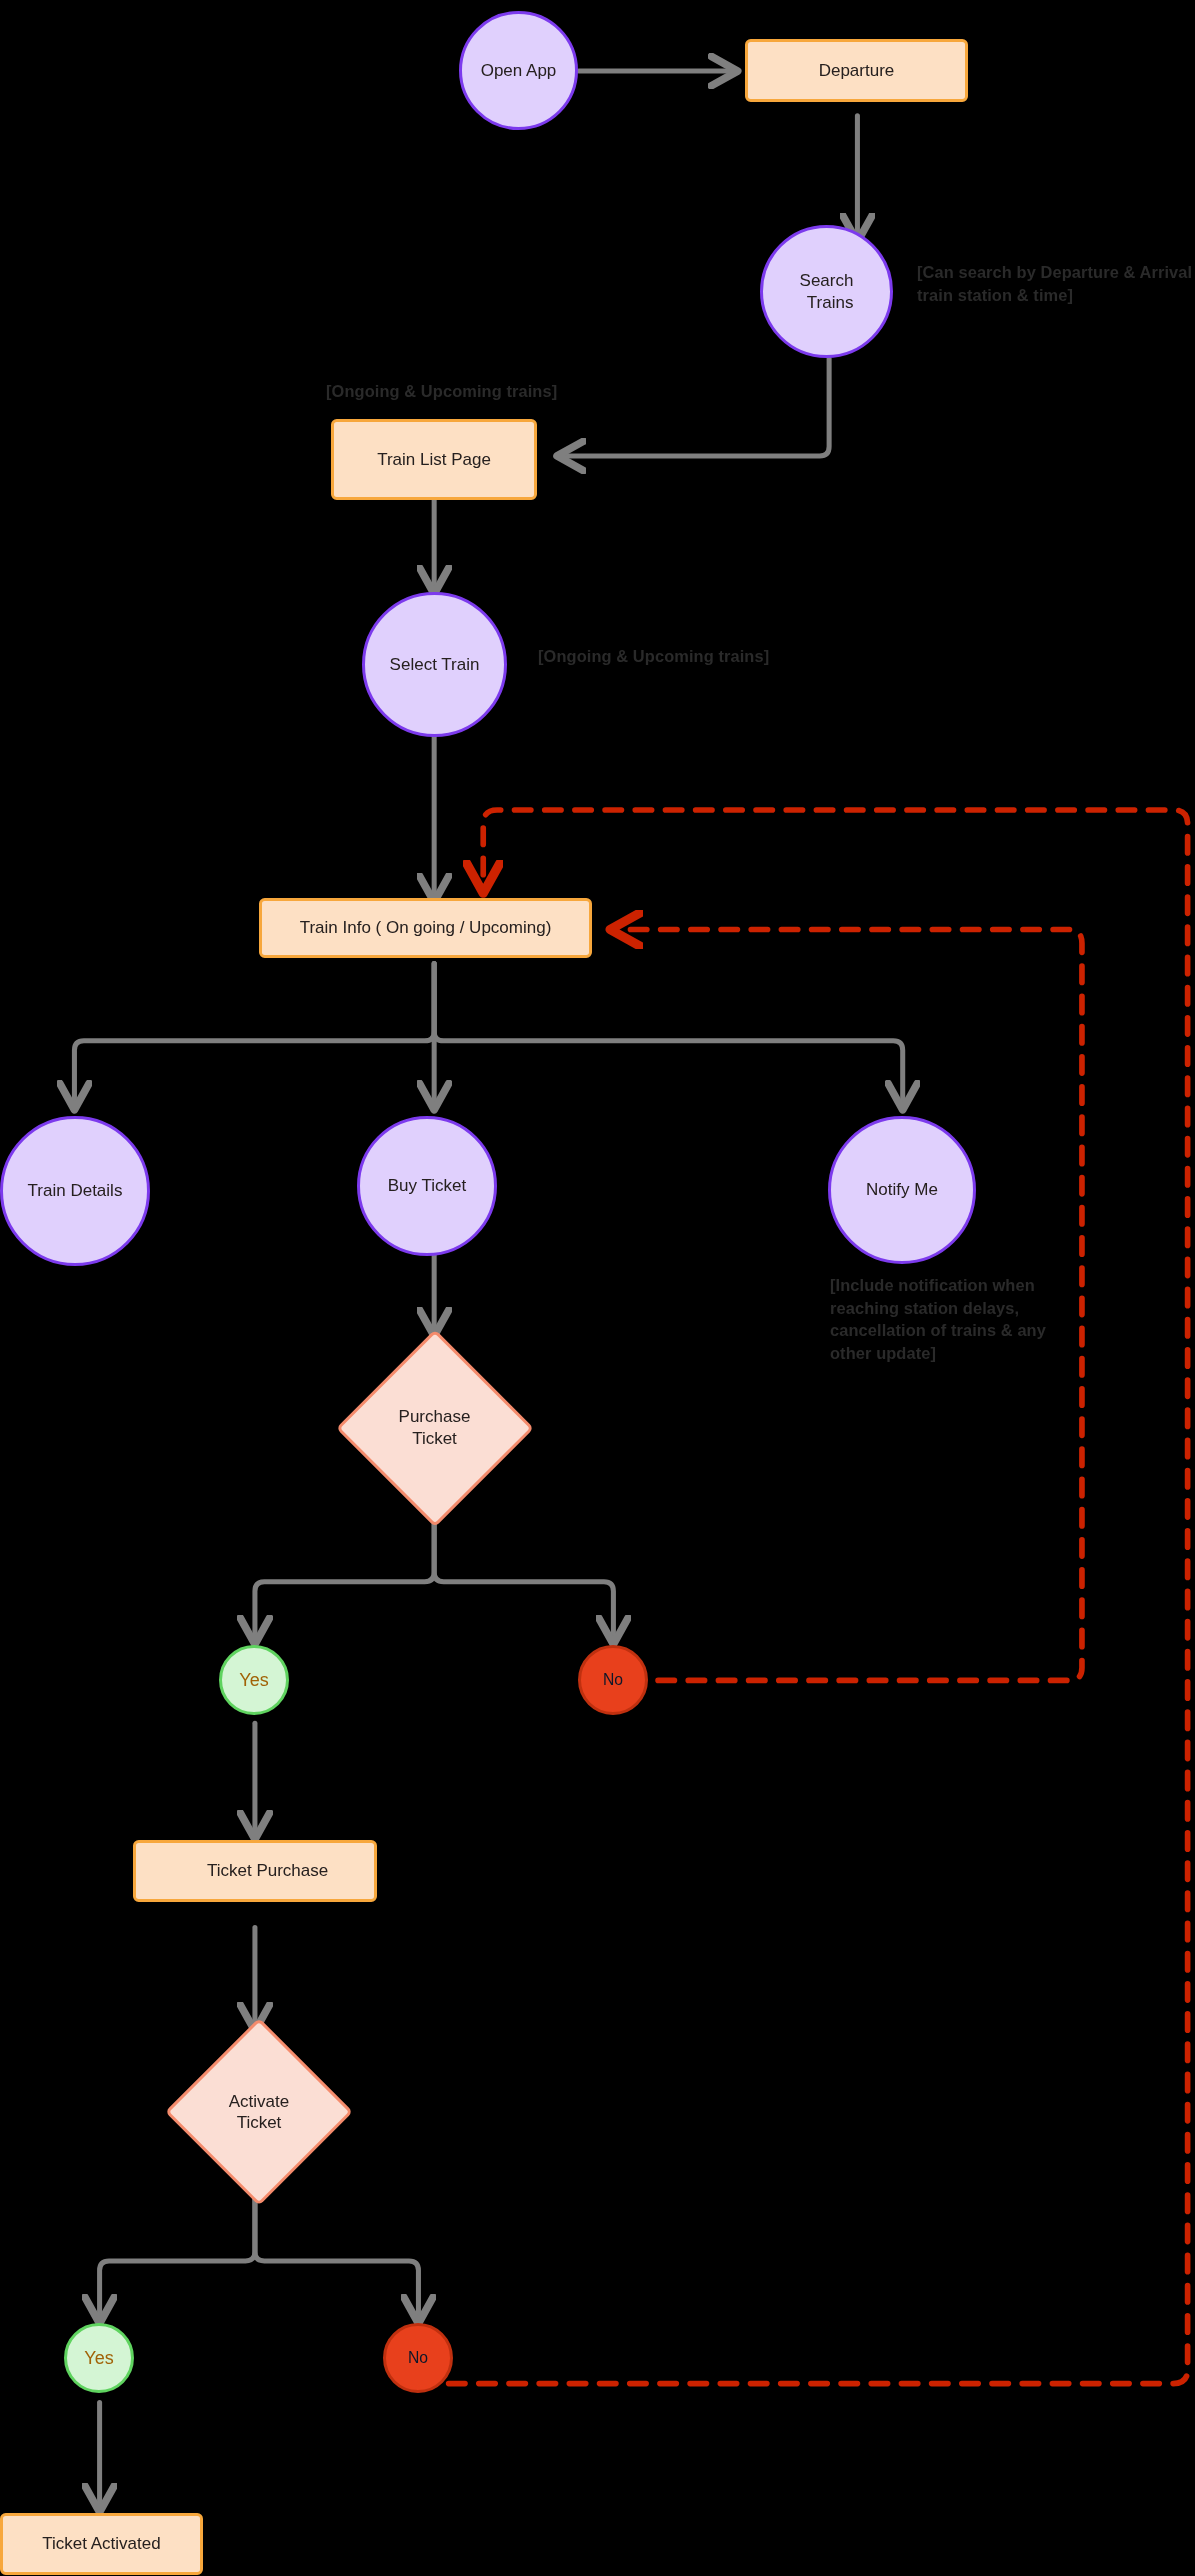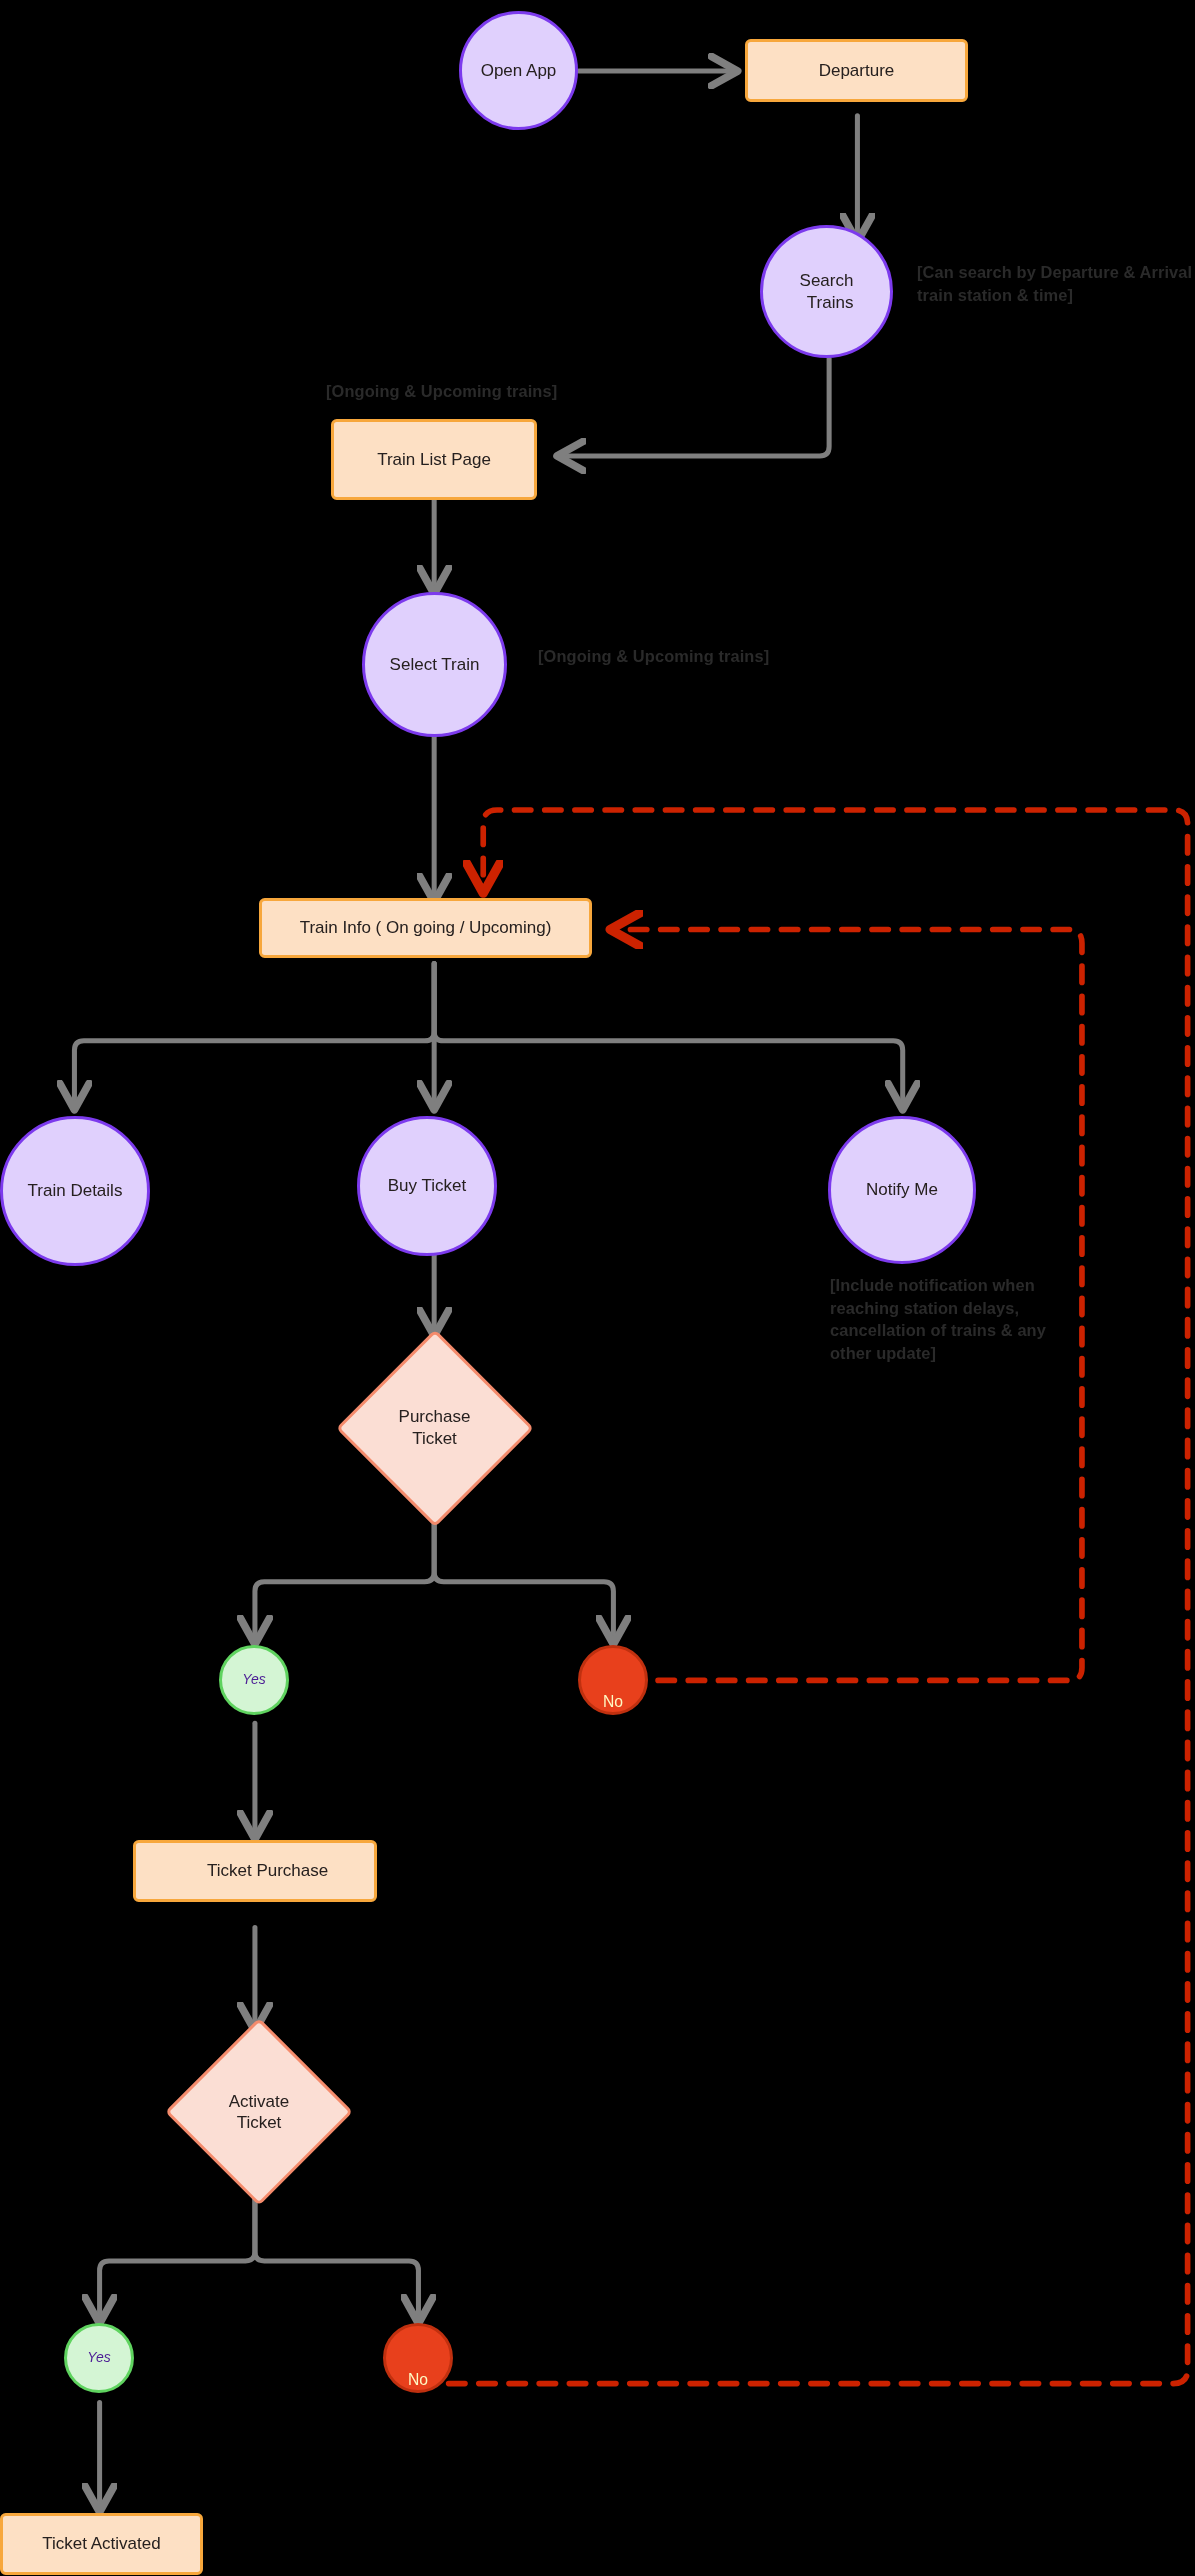--- a/index.html
+++ b/index.html
@@ -28,22 +28,22 @@
   
   .diamond{background:transparent;border:none;}
   .diamond .dshape{
     position:absolute;left:50%;top:50%;width:70.7%;height:70.7%;
     transform:translate(-50%,-50%) rotate(45deg);
     background:#fbded4;border:3.8px solid #f48b6c;border-radius:5.7px;
   }
   .diamond .dlabel{position:relative;z-index:2;font-size:17px;}
 
   
-  .yes{background:#d4f5d4;border:3.1px solid #5fd35f;border-radius:50%;font-size:14px;color:#4c1d95;font-style:italic;}
-  .no{background:#e8401c;border:3.1px solid #c0300f;border-radius:50%;font-size:15.7px;color:#fef9c3;align-items:flex-end;}
+  .yes{background:#d4f5d4;border:3.1px solid #5fd35f;border-radius:50%;font-size:18px;color:#a16207;}
+  .no{background:#e8401c;border:3.1px solid #c0300f;border-radius:50%;font-size:15.7px;color:#0f172a;}
 
   .note{position:absolute;color:#2a2a2a;font-size:16.4px;font-weight:bold;
         line-height:1.38;letter-spacing:0.1px;white-space:pre-line;}
 </style>
 </head>
 <body>
 
 <div id="stage">
 
   <svg class="edges" viewBox="0 0 1901 4096">

